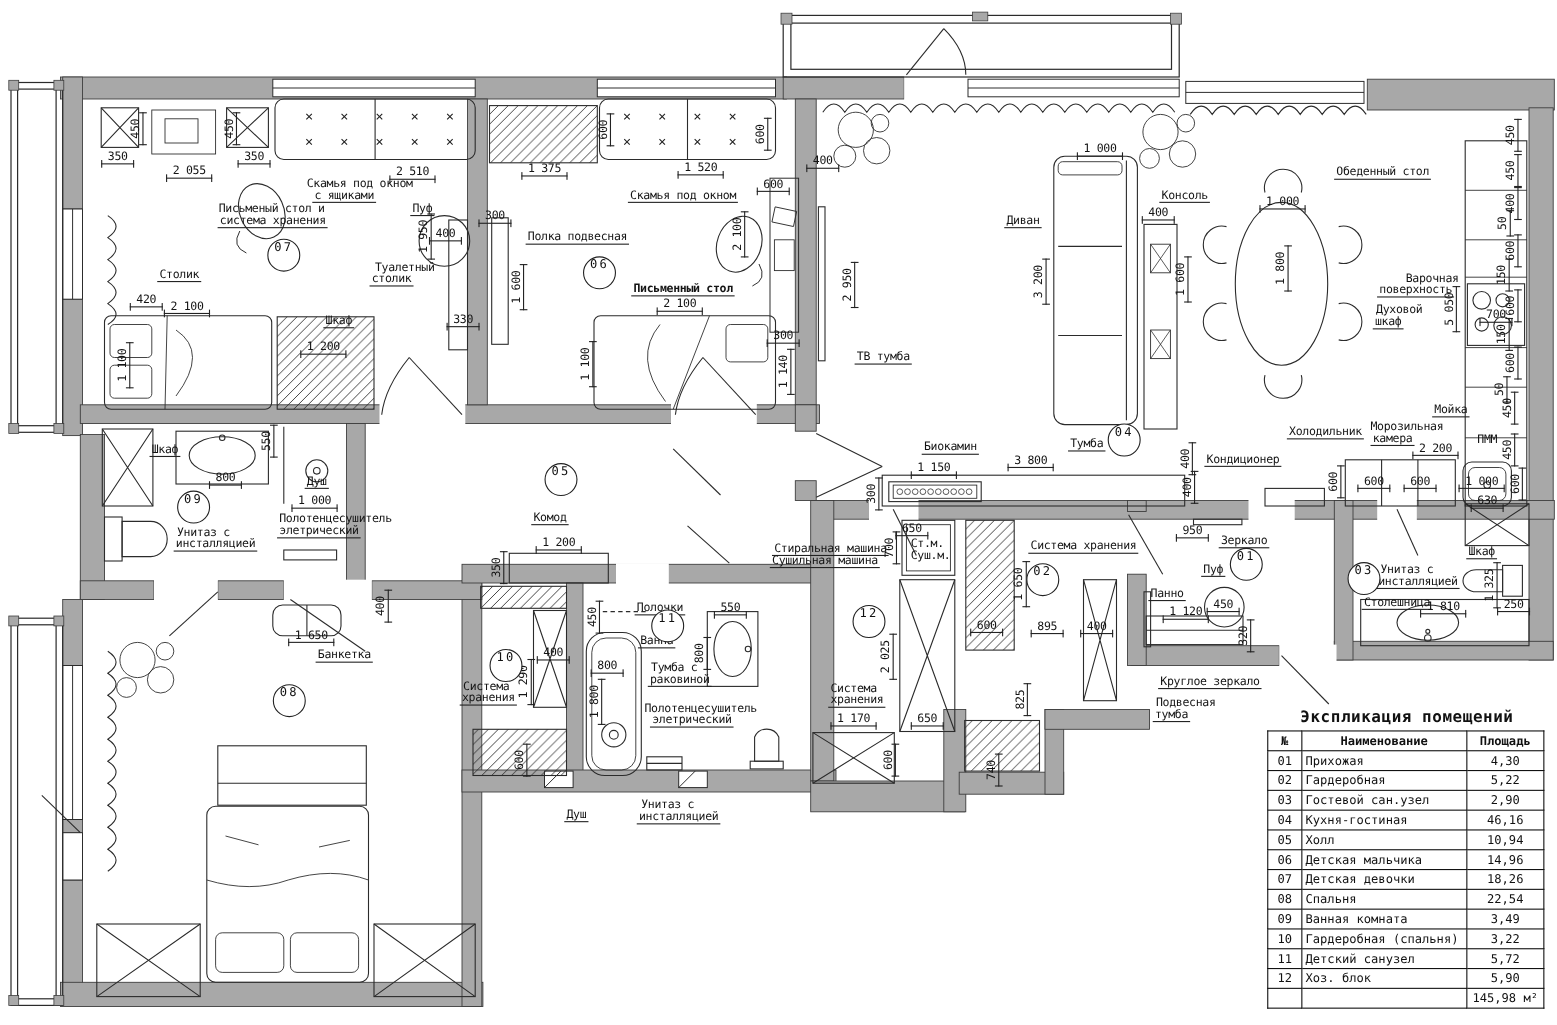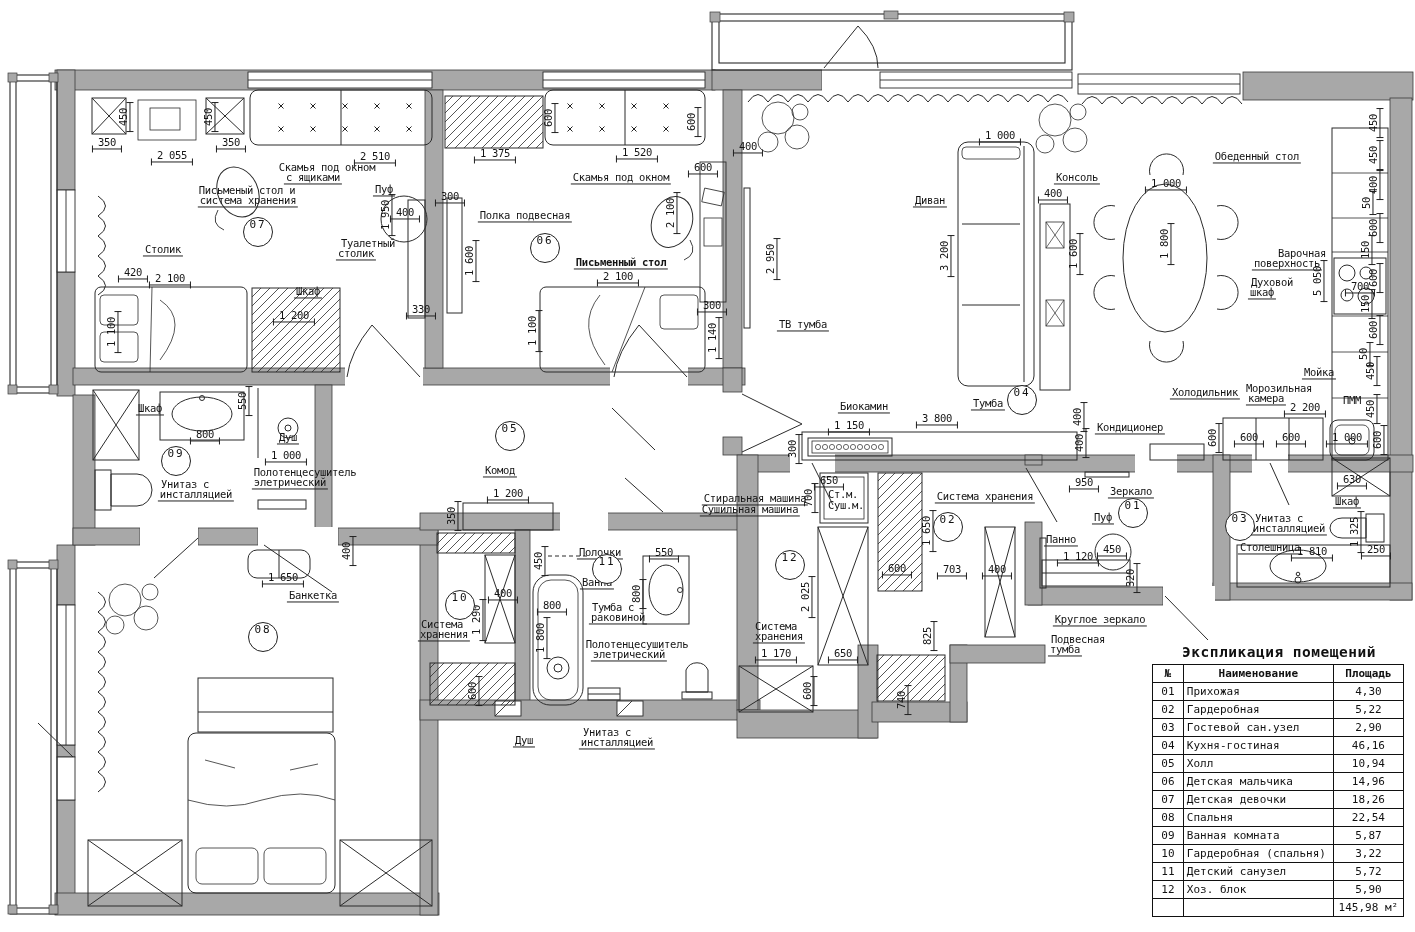--- a/index.html
+++ b/index.html
@@ -359,21 +359,21 @@
       <div class="lbl dim" style="left: 172px; top: 156px; transform: translate(-50%, -50%);">2 055</div>
       <div class="lbl dim" style="left: 231px; top: 143px; transform: translate(-50%, -50%);">350</div>
       <div class="lbl dim" style="left: 335px; top: 157px; transform: translate(-50%, -50%); margin-left: 40px;">2 510</div>
       <div class="lbl dim" style="left: 124px; top: 117px; transform: translate(-50%, -50%) rotate(-90deg);">450</div>
       <div class="lbl dim" style="left: 209px; top: 117px; transform: translate(-50%, -50%) rotate(-90deg);">450</div>
       <div class="lbl dim" style="left: 386px; top: 215px; transform: translate(-50%, -50%) rotate(-90deg);">1 950</div>
       <div class="lbl dim" style="left: 405px; top: 213px; transform: translate(-50%, -50%);">400</div>
       <div class="lbl dim" style="left: 133px; top: 273px; transform: translate(-50%, -50%);">420</div>
       <div class="lbl dim" style="left: 170px; top: 279px; transform: translate(-50%, -50%);">2 100</div>
       <div class="lbl dim" style="left: 294px; top: 316px; transform: translate(-50%, -50%);">1 200</div>
-      <div class="lbl dim" style="left: 421px; top: 291px; transform: translate(-50%, -50%); margin-top: 19px;">330</div>
+      <div class="lbl dim" style="left: 421px; top: 291px; transform: translate(-50%, -50%);">330</div>
       <div class="lbl dim" style="left: 112px; top: 332px; transform: translate(-50%, -50%) rotate(-90deg);">1 100</div>
       <div class="lbl" style="left: 327px; top: 167px; transform: translate(-50%, -50%);">Скамья под окном</div>
       <div class="lbl und" style="left: 313px; top: 178px; transform: translate(-50%, -50%);">с ящиками</div>
       <div class="lbl" style="left: 247px; top: 190px; transform: translate(-50%, -50%);">Письменый стол и</div>
       <div class="lbl und" style="left: 248px; top: 201px; transform: translate(-50%, -50%);">система хранения</div>
       <div class="lbl und" style="left: 384px; top: 190px; transform: translate(-50%, -50%);">Пуф</div>
       <div class="lbl" style="left: 368px; top: 243px; transform: translate(-50%, -50%);">Туалетный</div>
       <div class="lbl und" style="left: 356px; top: 254px; transform: translate(-50%, -50%);">столик</div>
       <div class="lbl und" style="left: 163px; top: 250px; transform: translate(-50%, -50%);">Столик</div>
       <div class="lbl und" style="left: 308px; top: 292px; transform: translate(-50%, -50%);">Шкаф</div>
@@ -431,21 +431,21 @@
       <div class="lbl und" style="left: 1257px; top: 157px; transform: translate(-50%, -50%);">Обеденный стол</div>
       <div class="lbl" style="left: 1280px; top: 253px; transform: translate(-50%, -50%); padding-left: 44px;">Варочная</div>
       <div class="lbl und" style="left: 1287px; top: 264px; transform: translate(-50%, -50%);">поверхность</div>
       <div class="lbl" style="left: 1272px; top: 282px; transform: translate(-50%, -50%);">Духовой</div>
       <div class="lbl und" style="left: 1262px; top: 293px; transform: translate(-50%, -50%);">шкаф</div>
       <div class="lbl und" style="left: 1319px; top: 373px; transform: translate(-50%, -50%);">Мойка</div>
       <div class="lbl" style="left: 1352px; top: 400px; transform: translate(-50%, -50%);">ПММ</div>
       <div class="lbl und" style="left: 1205px; top: 393px; transform: translate(-50%, -50%);">Холодильник</div>
       <div class="lbl" style="left: 1279px; top: 388px; transform: translate(-50%, -50%);">Морозильная</div>
       <div class="lbl und" style="left: 1266px; top: 399px; transform: translate(-50%, -50%);">камера</div>
-      <div class="lbl und" style="left: 1130px; top: 428px; transform: translate(-50%, -50%);">Кондиционер</div>
+      <div class="lbl und" style="left: 1130px; top: 418px; transform: translate(-50%, -50%);">Кондиционер</div>
       <div class="lbl und" style="left: 864px; top: 407px; transform: translate(-50%, -50%);">Биокамин</div>
       <div class="lbl und" style="left: 988px; top: 404px; transform: translate(-50%, -50%);">Тумба</div>
       <div class="lbl und" style="left: 500px; top: 471px; transform: translate(-50%, -50%);">Комод</div>
       <div class="lbl dim" style="left: 508px; top: 494px; transform: translate(-50%, -50%);">1 200</div>
       <div class="lbl dim" style="left: 452px; top: 516px; transform: translate(-50%, -50%) rotate(-90deg);">350</div>
       <div class="lbl dim" style="left: 283px; top: 578px; transform: translate(-50%, -50%);">1 650</div>
       <div class="lbl dim" style="left: 347px; top: 551px; transform: translate(-50%, -50%) rotate(-90deg);">400</div>
       <div class="lbl und" style="left: 313px; top: 596px; transform: translate(-50%, -50%);">Банкетка</div>
       <div class="lbl und" style="left: 150px; top: 409px; transform: translate(-50%, -50%);">Шкаф</div>
       <div class="lbl dim" style="left: 243px; top: 401px; transform: translate(-50%, -50%) rotate(-90deg);">550</div>
@@ -483,42 +483,42 @@
       <div class="lbl" style="left: 846px; top: 505px; transform: translate(-50%, -50%);">Суш.м.</div>
       <div class="lbl dim" style="left: 806px; top: 597px; transform: translate(-50%, -50%) rotate(-90deg);">2 025</div>
       <div class="lbl" style="left: 776px; top: 626px; transform: translate(-50%, -50%);">Система</div>
       <div class="lbl und" style="left: 779px; top: 637px; transform: translate(-50%, -50%);">хранения</div>
       <div class="lbl dim" style="left: 776px; top: 654px; transform: translate(-50%, -50%);">1 170</div>
       <div class="lbl dim" style="left: 843px; top: 654px; transform: translate(-50%, -50%);">650</div>
       <div class="lbl dim" style="left: 808px; top: 691px; transform: translate(-50%, -50%) rotate(-90deg);">600</div>
       <div class="lbl und" style="left: 985px; top: 497px; transform: translate(-50%, -50%);">Система хранения</div>
       <div class="lbl dim" style="left: 927px; top: 531px; transform: translate(-50%, -50%) rotate(-90deg);">1 650</div>
       <div class="lbl dim" style="left: 897px; top: 569px; transform: translate(-50%, -50%);">600</div>
-      <div class="lbl dim" style="left: 952px; top: 570px; transform: translate(-50%, -50%);">703</div>
+      <div class="lbl dim" style="left: 952px; top: 570px; transform: translate(-50%, -50%);">895</div>
       <div class="lbl dim" style="left: 997px; top: 570px; transform: translate(-50%, -50%);">400</div>
       <div class="lbl dim" style="left: 928px; top: 636px; transform: translate(-50%, -50%) rotate(-90deg);">825</div>
       <div class="lbl dim" style="left: 902px; top: 700px; transform: translate(-50%, -50%) rotate(-90deg);">740</div>
       <div class="lbl dim" style="left: 1084px; top: 483px; transform: translate(-50%, -50%);">950</div>
       <div class="lbl und" style="left: 1131px; top: 492px; transform: translate(-50%, -50%);">Зеркало</div>
       <div class="lbl und" style="left: 1103px; top: 518px; transform: translate(-50%, -50%);">Пуф</div>
       <div class="lbl und" style="left: 1061px; top: 540px; transform: translate(-50%, -50%);">Панно</div>
       <div class="lbl dim" style="left: 1112px; top: 550px; transform: translate(-50%, -50%);">450</div>
       <div class="lbl dim" style="left: 1078px; top: 557px; transform: translate(-50%, -50%);">1 120</div>
       <div class="lbl dim" style="left: 1131px; top: 578px; transform: translate(-50%, -50%) rotate(-90deg);">320</div>
       <div class="lbl und" style="left: 1100px; top: 620px; transform: translate(-50%, -50%);">Круглое зеркало</div>
       <div class="lbl" style="left: 1078px; top: 639px; transform: translate(-50%, -50%);">Подвесная</div>
       <div class="lbl und" style="left: 1065px; top: 650px; transform: translate(-50%, -50%);">тумба</div>
       <div class="lbl" style="left: 1279px; top: 518px; transform: translate(-50%, -50%);">Унитаз с</div>
       <div class="lbl und" style="left: 1289px; top: 529px; transform: translate(-50%, -50%);">инсталляцией</div>
       <div class="lbl und" style="left: 1347px; top: 502px; transform: translate(-50%, -50%);">Шкаф</div>
       <div class="lbl dim" style="left: 1355px; top: 532px; transform: translate(-50%, -50%) rotate(-90deg);">1 325</div>
       <div class="lbl und" style="left: 1270px; top: 548px; transform: translate(-50%, -50%);">Столешница</div>
       <div class="lbl dim" style="left: 1312px; top: 552px; transform: translate(-50%, -50%);">1 810</div>
       <div class="lbl dim" style="left: 1376px; top: 550px; transform: translate(-50%, -50%);">250</div>
-      <div class="lbl dim" style="left: 1352px; top: 480px; transform: translate(-50%, -50%); text-align: right;">630</div>
+      <div class="lbl dim" style="left: 1352px; top: 456px; transform: translate(-50%, -50%); text-align: right;">630</div>
     </div>
 <div id="roomnums">
       <div class="roomc" style="left: 258px; top: 232px;">07</div>
       <div class="roomc" style="left: 545px; top: 248px;">06</div>
       <div class="roomc" style="left: 1022px; top: 400px;">04</div>
       <div class="roomc" style="left: 510px; top: 436px;">05</div>
       <div class="roomc" style="left: 176px; top: 461px;">09</div>
       <div class="roomc" style="left: 263px; top: 637px;">08</div>
       <div class="roomc" style="left: 460px; top: 605px;">10</div>
       <div class="roomc" style="left: 607px; top: 569px;">11</div>
@@ -575,21 +575,21 @@
             <td class="c-area">18,26</td>
           </tr>
           <tr>
             <td class="c-no">08</td>
             <td class="c-name">Спальня</td>
             <td class="c-area">22,54</td>
           </tr>
           <tr>
             <td class="c-no">09</td>
             <td class="c-name">Ванная комната</td>
-            <td class="c-area">5,87</td>
+            <td class="c-area">3,49</td>
           </tr>
           <tr>
             <td class="c-no">10</td>
             <td class="c-name">Гардеробная (спальня)</td>
             <td class="c-area">3,22</td>
           </tr>
           <tr>
             <td class="c-no">11</td>
             <td class="c-name">Детский санузел</td>
             <td class="c-area">5,72</td>

